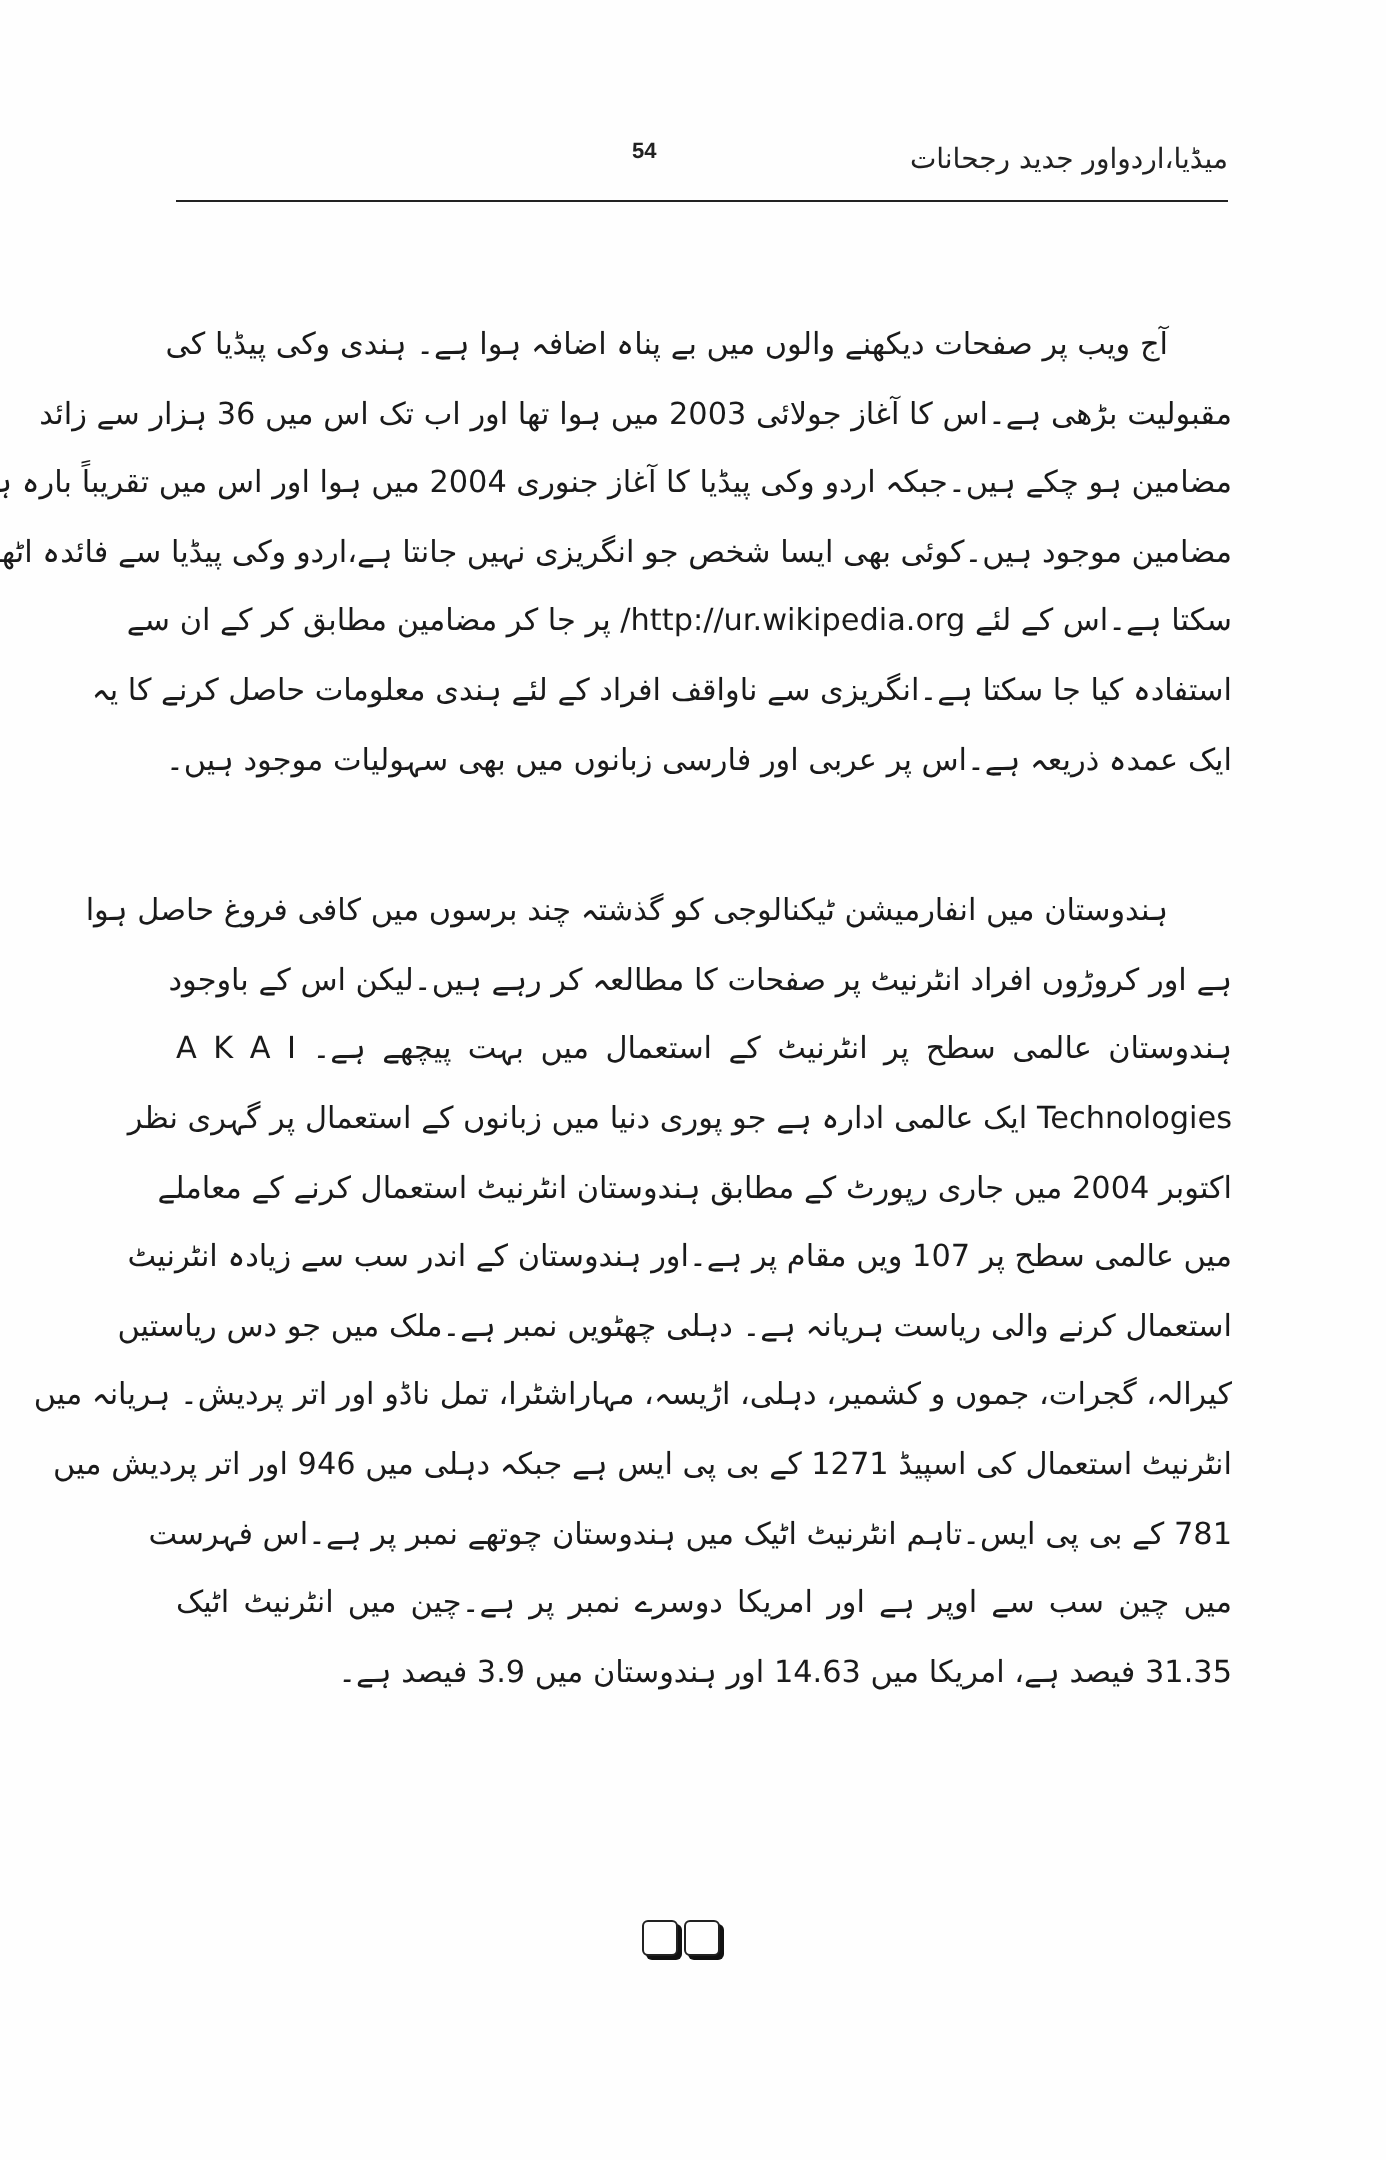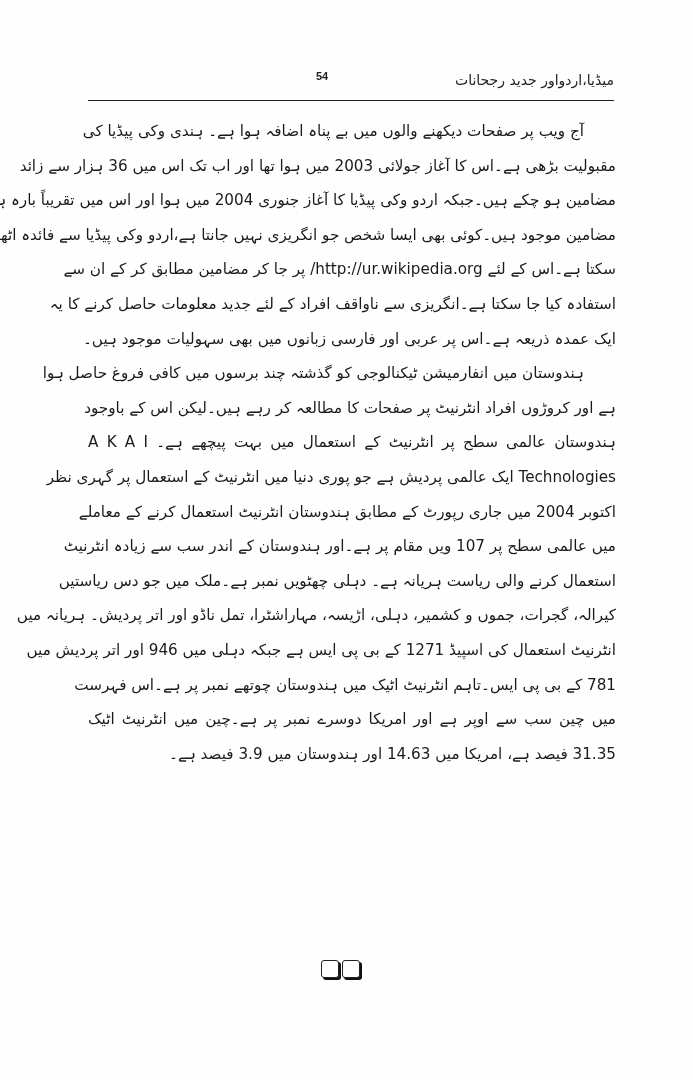--- a/index.html
+++ b/index.html
@@ -34,21 +34,21 @@
     }
     .line {
       height: 34.6px; line-height: 34.6px;
       font-family: "DejaVu Sans", sans-serif;
       font-size: 15.2px;
       white-space: nowrap;
       text-align: justify;
       text-align-last: justify;
       color: #1a1a1a;
     }
-    .line.indent { padding-right: 32px; }
+    .line.indent { padding-right: 32px; margin-top: 41px; }
     .line.last { text-align-last: right; }
     .end-mark {
       position: absolute; left: 321px; top: 960px; width: 40px; height: 20px;
       display: flex; gap: 3px;
     }
     .end-mark .box {
       width: 16px; height: 16px;
       border: 1.5px solid #222; border-radius: 3px;
       box-shadow: 2px 2px 0 #111;
       background: #fff;
@@ -63,26 +63,26 @@
     <span class="header-title">میڈیا،اردواور جدید رجحانات</span>
     <span class="page-number">54</span>
   </div>
 
   <div class="body-text">
     <div class="line indent">آج ویب پر صفحات دیکھنے والوں میں بے پناہ اضافہ ہوا ہے۔ ہندی وکی پیڈیا کی</div>
     <div class="line">مقبولیت بڑھی ہے۔اس کا آغاز جولائی 2003 میں ہوا تھا اور اب تک اس میں 36 ہزار سے زائد</div>
     <div class="line">مضامین ہو چکے ہیں۔جبکہ اردو وکی پیڈیا کا آغاز جنوری 2004 میں ہوا اور اس میں تقریباً بارہ ہزار</div>
     <div class="line">مضامین موجود ہیں۔کوئی بھی ایسا شخص جو انگریزی نہیں جانتا ہے،اردو وکی پیڈیا سے فائدہ اٹھا</div>
     <div class="line">سکتا ہے۔اس کے لئے http://ur.wikipedia.org/ پر جا کر مضامین مطابق کر کے ان سے</div>
-    <div class="line">استفادہ کیا جا سکتا ہے۔انگریزی سے ناواقف افراد کے لئے جدید معلومات حاصل کرنے کا یہ</div>
+    <div class="line">استفادہ کیا جا سکتا ہے۔انگریزی سے ناواقف افراد کے لئے ہندی معلومات حاصل کرنے کا یہ</div>
     <div class="line last">ایک عمدہ ذریعہ ہے۔اس پر عربی اور فارسی زبانوں میں بھی سہولیات موجود ہیں۔</div>
     <div class="line indent">ہندوستان میں انفارمیشن ٹیکنالوجی کو گذشتہ چند برسوں میں کافی فروغ حاصل ہوا</div>
     <div class="line">ہے اور کروڑوں افراد انٹرنیٹ پر صفحات کا مطالعہ کر رہے ہیں۔لیکن اس کے باوجود</div>
     <div class="line">ہندوستان عالمی سطح پر انٹرنیٹ کے استعمال میں بہت پیچھے ہے۔ A K A I</div>
-    <div class="line">Technologies ایک عالمی پردیش ہے جو پوری دنیا میں انٹرنیٹ کے استعمال پر گہری نظر</div>
+    <div class="line">Technologies ایک عالمی ادارہ ہے جو پوری دنیا میں زبانوں کے استعمال پر گہری نظر</div>
     <div class="line">اکتوبر 2004 میں جاری رپورٹ کے مطابق ہندوستان انٹرنیٹ استعمال کرنے کے معاملے</div>
     <div class="line">میں عالمی سطح پر 107 ویں مقام پر ہے۔اور ہندوستان کے اندر سب سے زیادہ انٹرنیٹ</div>
     <div class="line">استعمال کرنے والی ریاست ہریانہ ہے۔ دہلی چھٹویں نمبر ہے۔ملک میں جو دس ریاستیں</div>
     <div class="line">کیرالہ، گجرات، جموں و کشمیر، دہلی، اڑیسہ، مہاراشٹرا، تمل ناڈو اور اتر پردیش۔ ہریانہ میں</div>
     <div class="line">انٹرنیٹ استعمال کی اسپیڈ 1271 کے بی پی ایس ہے جبکہ دہلی میں 946 اور اتر پردیش میں</div>
     <div class="line">781 کے بی پی ایس۔تاہم انٹرنیٹ اٹیک میں ہندوستان چوتھے نمبر پر ہے۔اس فہرست</div>
     <div class="line">میں چین سب سے اوپر ہے اور امریکا دوسرے نمبر پر ہے۔چین میں انٹرنیٹ اٹیک</div>
     <div class="line last">31.35 فیصد ہے، امریکا میں 14.63 اور ہندوستان میں 3.9 فیصد ہے۔</div>
   </div>
 

